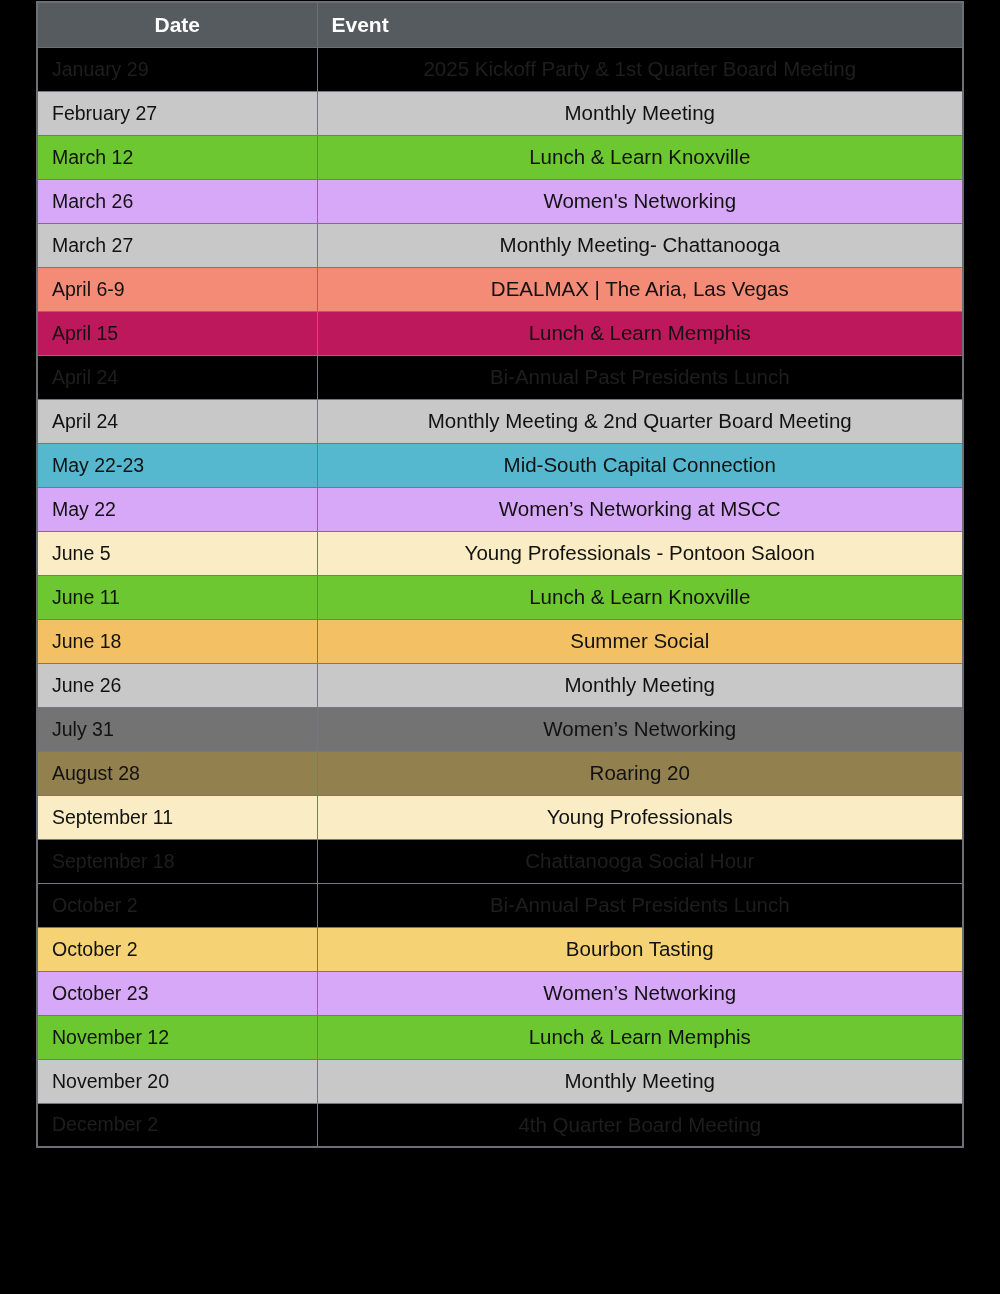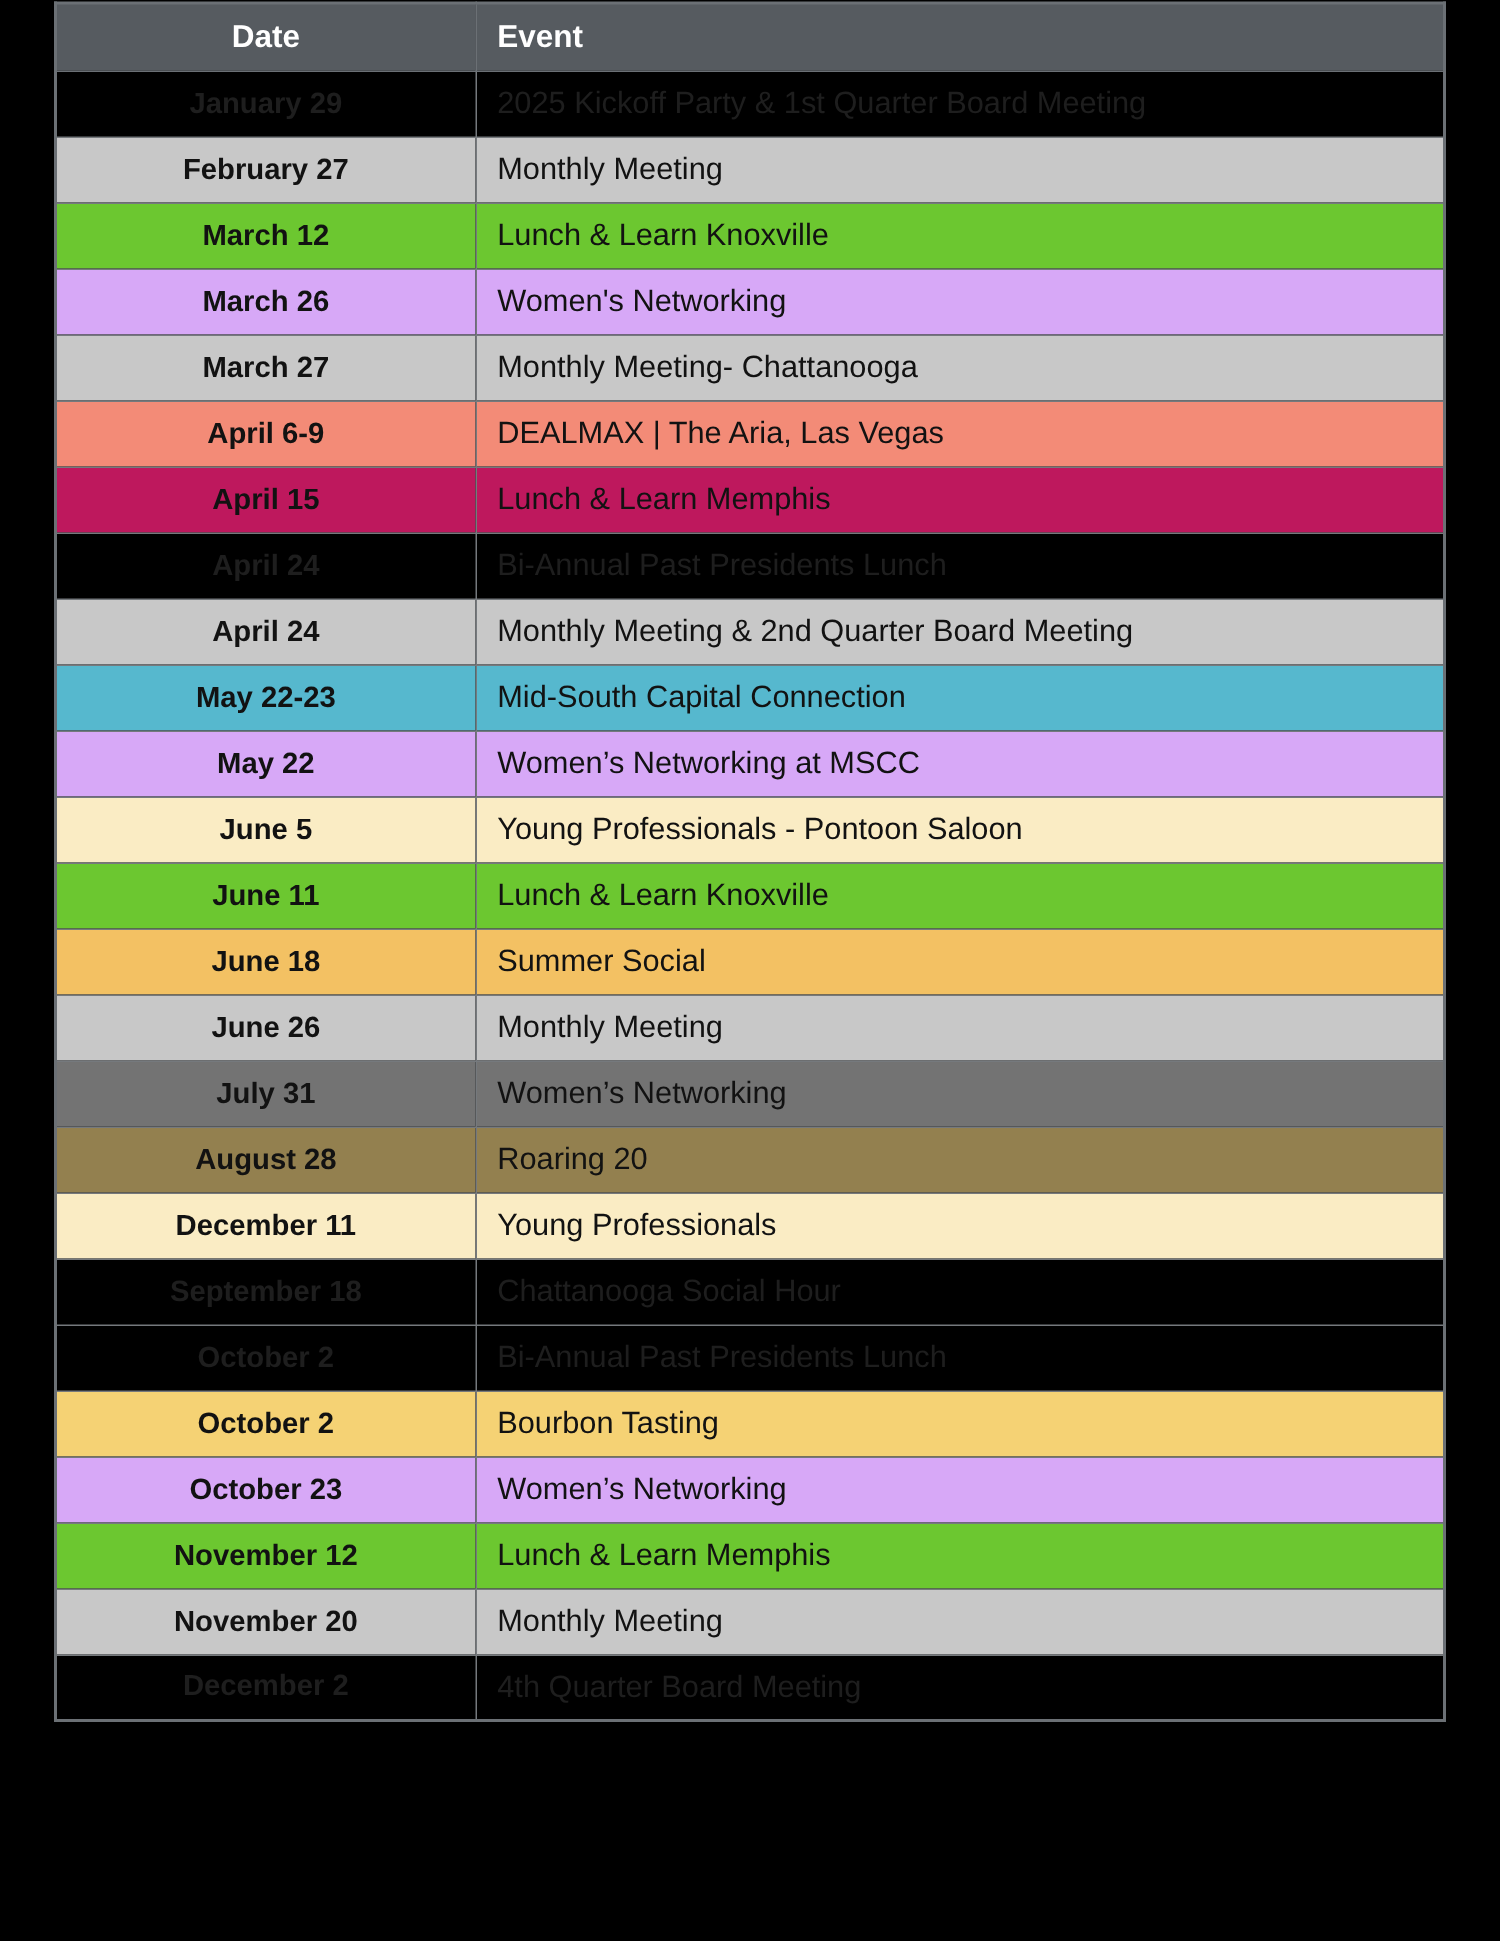--- a/index.html
+++ b/index.html
@@ -52,27 +52,26 @@
   tbody tr { height: 44px; }
   tbody td {
     height: 44px;
     padding: 0 14px;
     border: 1px solid #75797d;
     box-sizing: border-box;
     white-space: nowrap;
     overflow: hidden;
   }
   tbody td.cell-date {
-    text-align: center;
-    font-weight: bold;
+    font-weight: normal;
     font-size: 19.5px;
     color: #121212;
   }
   tbody td.cell-event {
-    text-align: left;
+    text-align: center;
     font-weight: normal;
     font-size: 20.5px;
     color: #121212;
   }
   
   tr.dark td.cell-date,
   tr.dark td.cell-event {
     color: #1e1e1e;
   }
 </style>
@@ -154,21 +153,21 @@
         </tr>
         <tr style="background: #737373;">
           <td class="cell-date">July 31</td>
           <td class="cell-event">Women’s Networking</td>
         </tr>
         <tr style="background: rgb(147, 128, 79);">
           <td class="cell-date">August 28</td>
           <td class="cell-event">Roaring 20</td>
         </tr>
         <tr style="background: rgb(250, 236, 196);">
-          <td class="cell-date">December 11</td>
+          <td class="cell-date">September 11</td>
           <td class="cell-event">Young Professionals</td>
         </tr>
         <tr class="dark" style="background: rgb(0, 0, 0);">
           <td class="cell-date">September 18</td>
           <td class="cell-event">Chattanooga Social Hour</td>
         </tr>
         <tr class="dark" style="background: rgb(0, 0, 0);">
           <td class="cell-date">October 2</td>
           <td class="cell-event">Bi-Annual Past Presidents Lunch</td>
         </tr>

